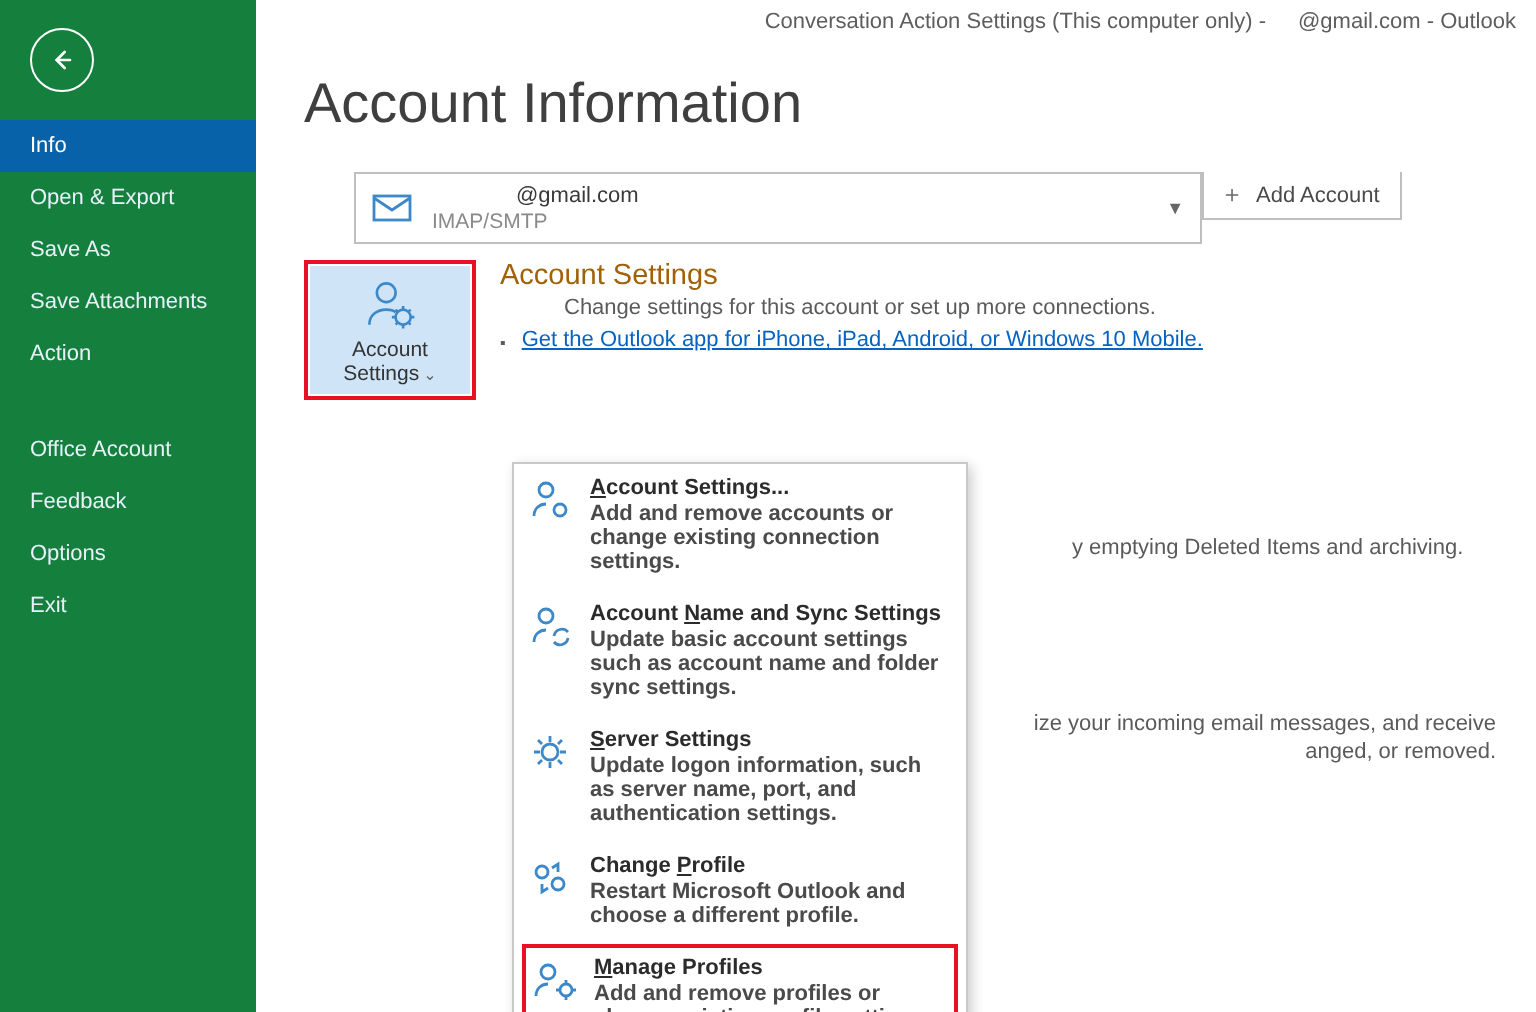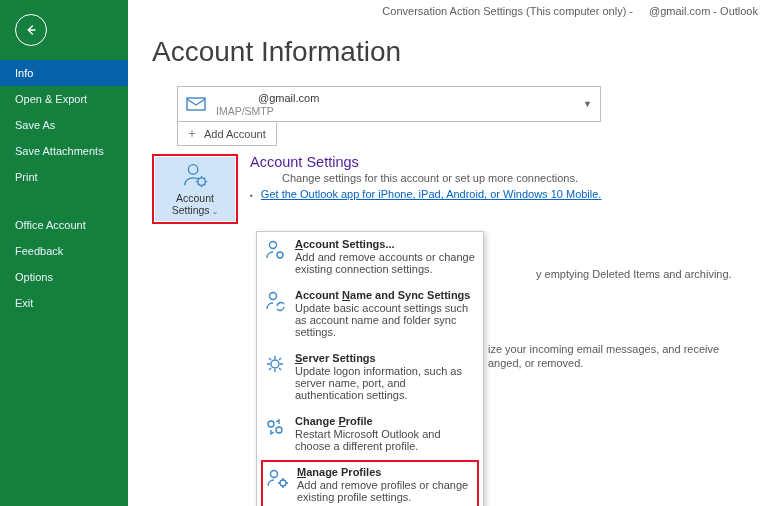--- a/index.html
+++ b/index.html
@@ -8,70 +8,70 @@
   .sidebar { width: 128px; background: #15803d; color: #fff; font-size: 11px; display: flex; flex-direction: column; }
   .back-circle { width: 32px; height: 32px; border: 1.5px solid #fff; border-radius: 50%; margin: 14px 0 14px 15px; display: flex; align-items: center; justify-content: center; cursor: pointer; }
   .back-circle svg { width: 16px; height: 16px; fill: #fff; }
   .nav-item { padding: 7px 15px; cursor: pointer; color: #e8f1fa; }
   .nav-item.active { background: #0862a9; color: #fff; }
   .nav-spacer { height: 22px; }
   .main { flex: 1; position: relative; }
   .titlebar { font-size: 11px; color: #5d5d5d; display: flex; justify-content: flex-end; padding: 3px 10px 0 0; gap: 16px; height: 18px; align-items: center; }
   .content { padding: 18px 24px 0 24px; }
   h1 { font-size: 28px; font-weight: 300; color: #3f3f3f; margin-bottom: 18px; }
-  .acct-row { display: flex; flex-direction: column; padding-left: 25px; }
+  .acct-row { display: flex; flex-direction: row; padding-left: 25px; }
   .acct-box { border: 1px solid #bfbfbf; display: flex; align-items: center; padding: 4px 8px 4px 6px; width: 424px; height: 36px; position: relative; }
   .acct-box .chevdown { margin-left: auto; font-size: 9px; color: #666; }
   .acct-icon { width: 24px; height: 24px; display: flex; align-items: center; justify-content: center; margin-right: 8px; }
   .email-main { font-size: 11px; color: #3a3a3a; line-height: 13px; padding-left: 42px; }
   .email-sub { font-size: 10.5px; color: #8a8a8a; line-height: 12px; }
   .addacct { border: 1px solid #bfbfbf; border-top: none; width: 100px; height: 24px; display: flex; align-items: center; font-size: 11px; color: #4a4a4a; padding: 0 8px; cursor: pointer; }
   .addacct .plus { font-size: 12px; margin-right: 6px; color: #6a6a6a; }
   .section-row { display: flex; margin-top: 8px; }
   .tile-wrap { border: 2px solid #e81123; padding: 1px; }
   .tile { width: 80px; height: 64px; background: #cfe5f7; display: flex; flex-direction: column; align-items: center; justify-content: center; font-size: 10.5px; color: #333; cursor: pointer; text-align: center; }
   .tile svg { width: 30px; height: 30px; margin-bottom: 2px; }
   .tile-label { line-height: 12px; }
   .arrow-ind { font-size: 8px; color: #666; margin-left: 2px; }
   .section-body { margin-left: 12px; }
-  .section-title { font-size: 14.5px; color: #4c1d95; margin-bottom: 2px; }
+  .section-title { font-size: 14.5px; color: #a16207; margin-bottom: 2px; }
   .section-sub { font-size: 11px; color: #5a5a5a; margin-left: 32px; }
   .link { color: #0563c1; text-decoration: underline; font-size: 11px; }
   .bullet-row { display: flex; gap: 8px; margin-top: 4px; }
   .bullet-row .sq { font-size: 8px; color: #5a5a5a; margin-top: 3px; }
   
   .menu { position: absolute; left: 128px; top: 231px; width: 228px; background: #fff; border: 1px solid #c9c9c9; box-shadow: 2px 2px 6px rgba(0,0,0,0.2); z-index: 5; }
   .menu-item { display: flex; padding: 6px 8px 8px 6px; gap: 8px; cursor: pointer; }
   .menu-icon { width: 24px; height: 24px; flex-shrink: 0; display:flex; align-items:center; justify-content:center; }
-  .menu-text { font-size: 11px; color: #4a4a4a; }
+  .menu-text { font-size: 11px; color: #4a4a4a; font-weight: bold; }
   .menu-text .mt { color: #2b2b2b; margin-bottom: 1px; }
   .menu-text .mt .ul { text-decoration: underline; }
   .menu-highlight { border: 2px solid #e81123; margin: 0 4px 4px 4px; padding: 4px 4px 6px 2px; display: flex; gap: 8px; cursor: pointer; }
   
   .behind { position: absolute; left: 360px; font-size: 11px; color: #5a5a5a; }
   .behind.b1 { top: 268px; margin-left: 48px; }
-  .behind.b2 { top: 342px; width: 260px; line-height: 14px; }
+  .behind.b2 { top: 355px; width: 260px; line-height: 14px; text-align: right; }
   .icon-stroke { fill: none; stroke: #3c88c8; stroke-width: 1.4; }
 </style>
 </head>
 <body>
 
 <div class="root">
   <div class="sidebar">
     <div class="back-circle">
       <svg viewBox="0 0 24 24">
           <path d="M14 6l-6 6 6 6" stroke="#fff" stroke-width="2" fill="none" stroke-linecap="round" stroke-linejoin="round"></path>
           <path d="M8 12h10" stroke="#fff" stroke-width="2" stroke-linecap="round"></path>
         </svg>
     </div>
     <div class="nav-item active">Info</div>
     <div class="nav-item">Open &amp; Export</div>
     <div class="nav-item">Save As</div>
     <div class="nav-item">Save Attachments</div>
-    <div class="nav-item">Print</div>
+    <div class="nav-item">Action</div>
     <div class="nav-spacer"></div>
     <div class="nav-item">Office Account</div>
     <div class="nav-item">Feedback</div>
     <div class="nav-item">Options</div>
     <div class="nav-item">Exit</div>
   </div>
 
   <div class="main">
     <div class="titlebar">
       <span>Conversation Action Settings (This computer only) -</span>

